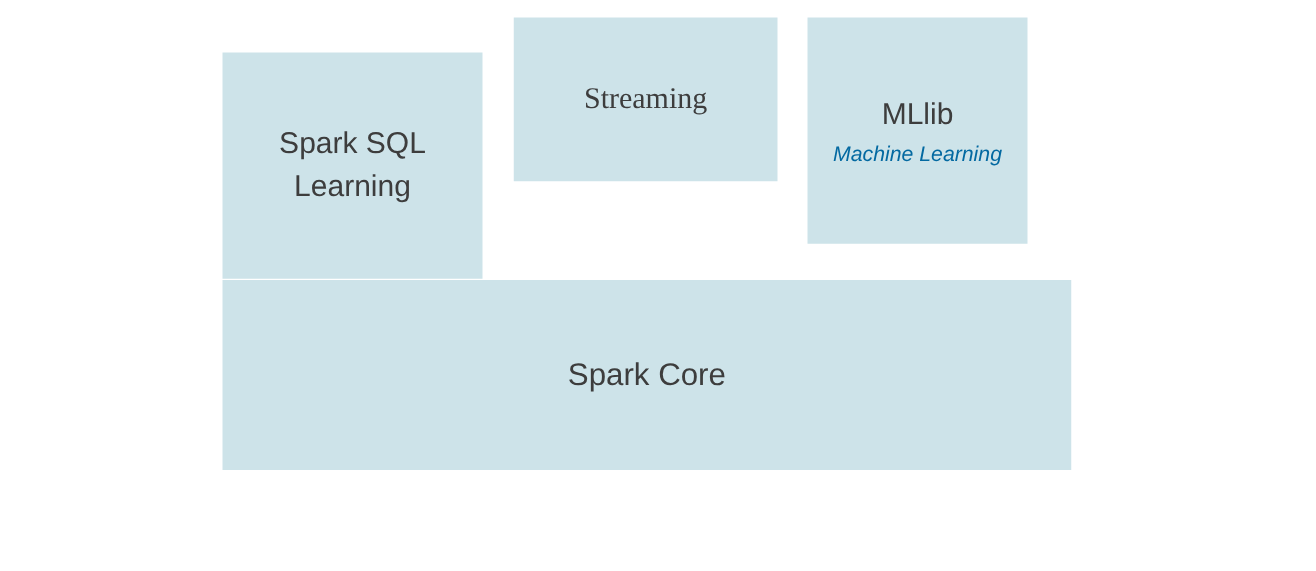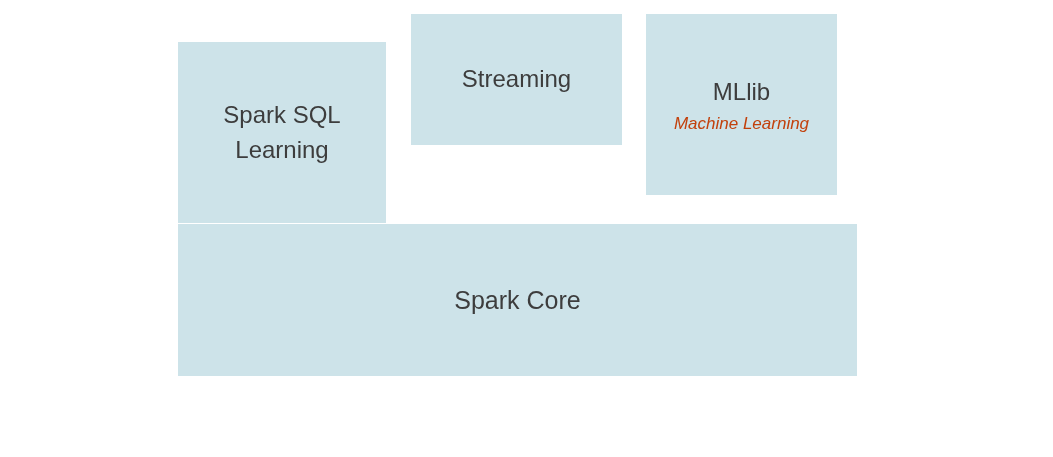--- a/index.html
+++ b/index.html
@@ -27,35 +27,35 @@
       text-align: center;
     }
     .box .label {
       font-size: 24px;
       line-height: 1.45;
       color: #3d3d3d;
     }
     .box .subtitle {
       font-size: 17px;
       font-style: italic;
-      color: #c2410c;
+      color: #0369a1;
       margin-top: 4px;
     }
     
     #box-spark-sql {
       left: 178px; top: 14px;
       width: 208px; height: 181px; margin-top: 28px;
     }
     #box-streaming {
       left: 411px; top: 14px;
-      width: 211px; height: 131px;
+      width: 211px; height: 131px; font-family: Liberation Serif, serif;
     }
     #box-mllib {
       left: 646px; top: 14px;
-      width: 191px; height: 181px; text-align: center;
+      width: 176px; height: 181px; text-align: center;
     }
     
     #box-spark-core {
       left: 178px; top: 224px;
       width: 679px; height: 152px; text-align: center;
     }
     #box-spark-core .label {
       font-size: 25px;
     }
   </style>

